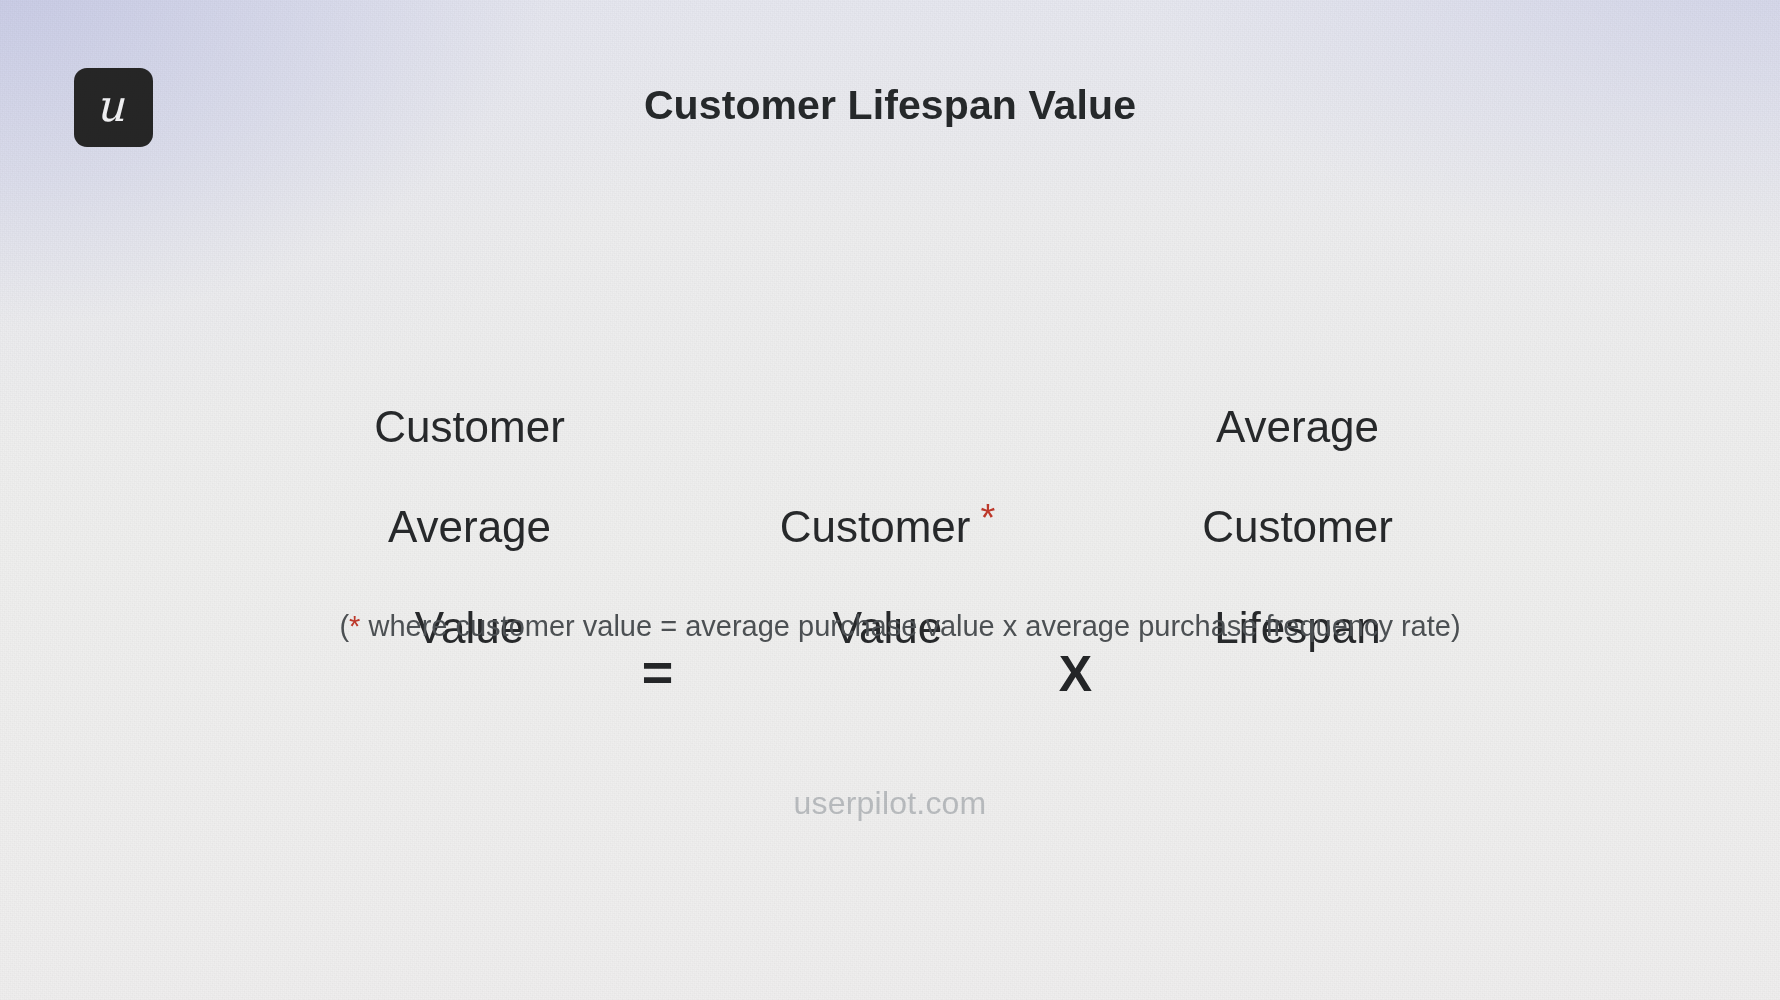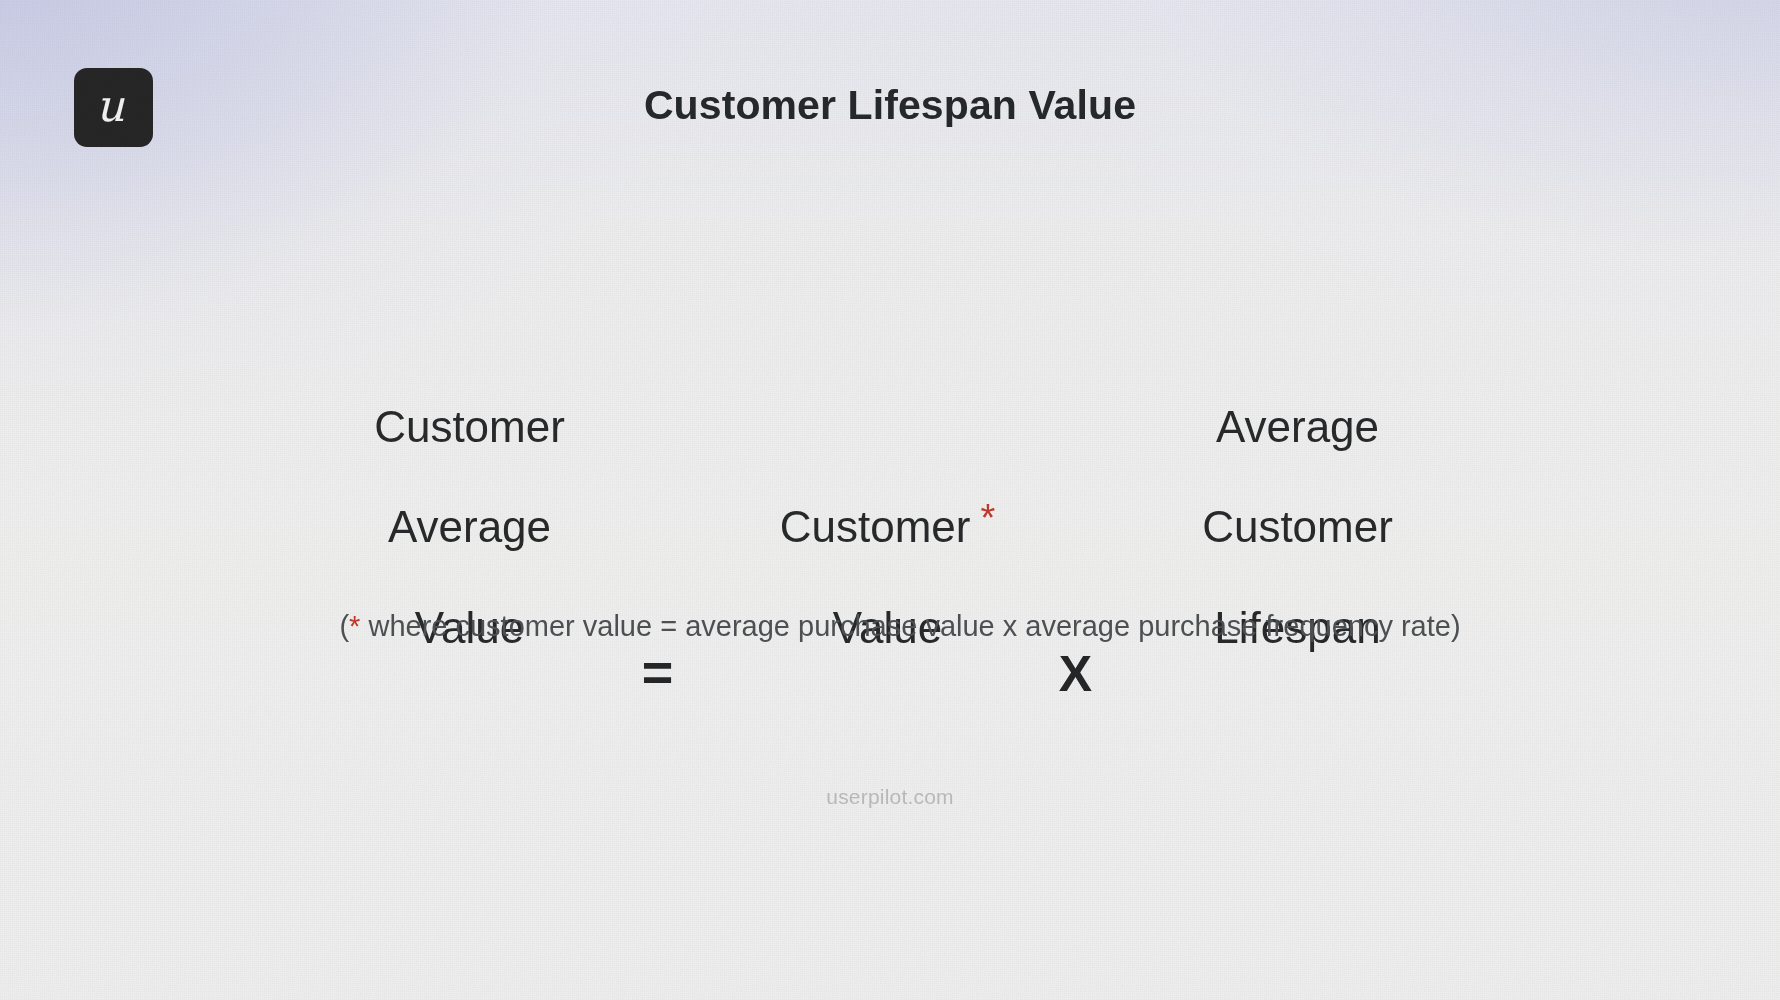--- a/index.html
+++ b/index.html
@@ -142,21 +142,21 @@
     position: static;
   }
 
   
   .watermark {
     position: absolute;
     left: 0;
     right: 0;
     top: 785px;
     text-align: center;
-    font-size: 21px;
+    font-size: 32px;
     color: #b9bcbf;
     font-weight: 400;
     letter-spacing: 0.2px;
   }
 </style>
 </head>
 <body>
 
 <div class="canvas">
 

